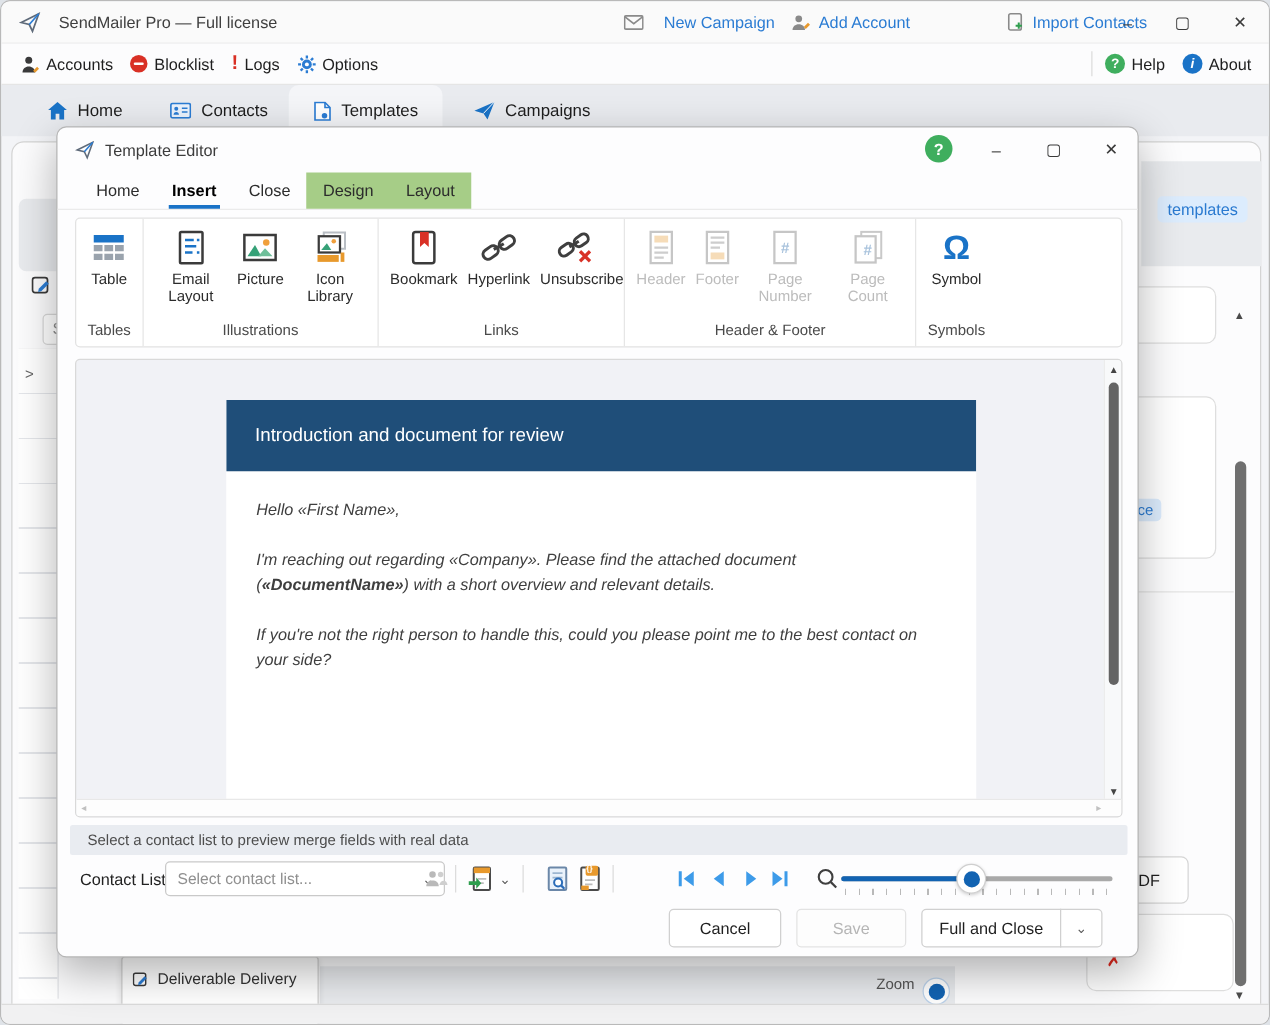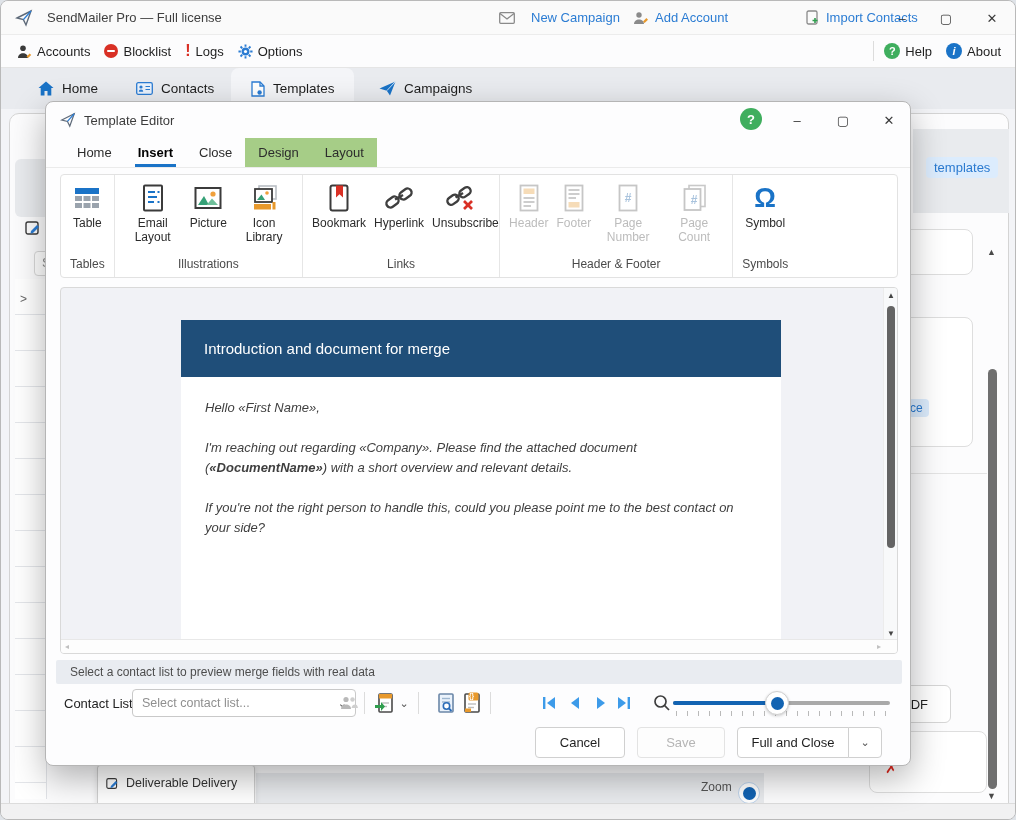--- a/index.html
+++ b/index.html
@@ -504,21 +504,21 @@
             </span>
             <span class="rtext">Symbol</span>
           </div>
         </div>
         <div class="rgroup-label">Symbols</div>
       </div>
     </div>
 
     <div class="preview">
       <div class="page">
-        <div class="page-header">Introduction and document for merge</div>
+        <div class="page-header">Introduction and document for review</div>
         <div class="page-body">
           <p>Hello «First Name»,</p>
           <p><span>I'm reaching out regarding «Company». Please find the attached document (</span><b>«DocumentName»</b><span>) with a short overview and relevant details.</span></p>
           <p>If you're not the right person to handle this, could you please point me to the best contact on your side?</p>
 
         </div>
       </div>
       <div class="vscroll">
         <span class="arr" style="top:3px;">▲</span>
         <div class="thumb"></div>

